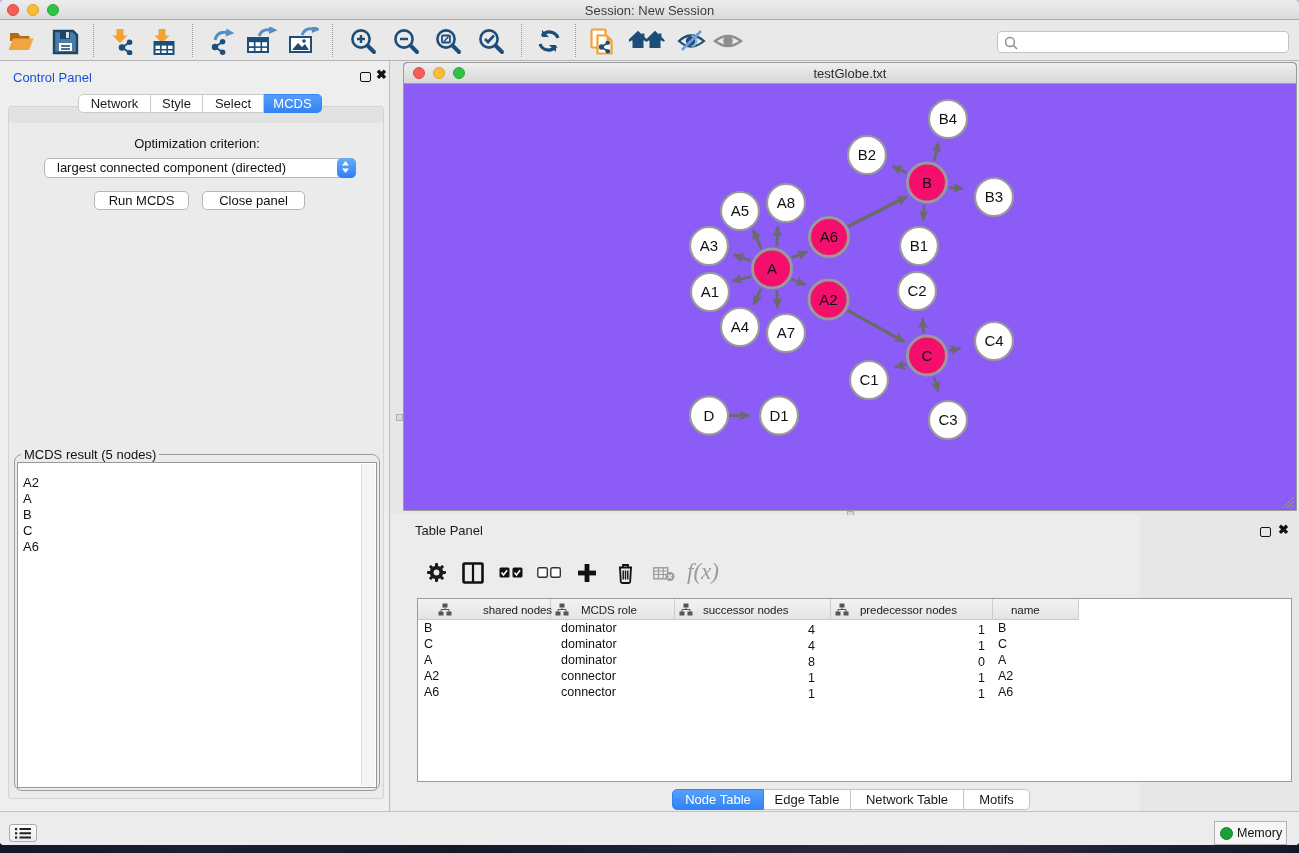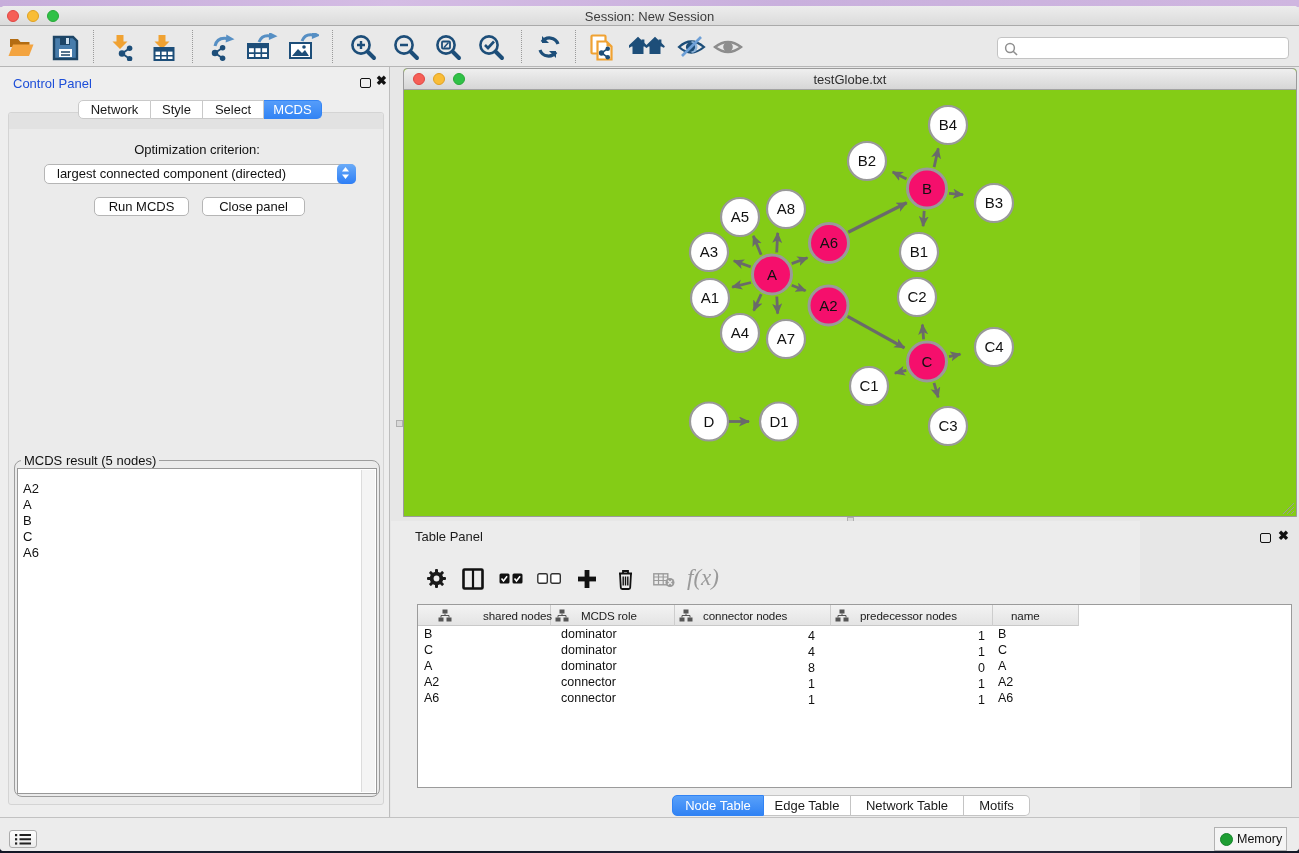--- a/index.html
+++ b/index.html
@@ -1,18 +1,18 @@
 <!DOCTYPE html>
 <html><head><meta charset="utf-8">
 <style>
 *{margin:0;padding:0;box-sizing:border-box}
 html,body{width:1299px;height:853px;overflow:hidden;font-family:"Liberation Sans",sans-serif;background:#e8e8e8}
 #wall-top{position:absolute;left:0;top:0;width:1299px;height:7px;background:linear-gradient(90deg,#c7aedb,#d4bce4 30%,#c9b0dd 60%,#cfb6e0)}
 #wall-bot{position:absolute;left:0;top:843px;width:1299px;height:10px;background:linear-gradient(90deg,#131726,#1a2030 15%,#141926 35%,#232338 55%,#2e2a3c 75%,#1a1e30 90%,#141826)}
-#win{position:absolute;left:0;top:6px;width:1299px;height:845px;background:#e8e8e8;border-radius:5px 5px 4px 4px;overflow:hidden}
+#win{position:absolute;left:0;top:0;width:1299px;height:845px;background:#e8e8e8;border-radius:5px 5px 4px 4px;overflow:hidden}
 #titlebar{position:absolute;left:0;top:0;width:1299px;height:20px;background:linear-gradient(#ededed,#dbdbdb);border-bottom:1px solid #aaa}
 .tl{position:absolute;width:12px;height:12px;border-radius:50%}
 #title-text{position:absolute;top:3px;width:100%;text-align:center;font-size:13px;color:#3c3c3c}
 #toolbar{position:absolute;left:0;top:20px;width:1299px;height:41px;background:#e9e9e9;border-bottom:1px solid #b6b6b6}
 .tsep{position:absolute;top:4px;height:33px;width:0;border-left:1px dotted #9a9a9a}
 .ticon{position:absolute;top:7px}
 #searchbox{position:absolute;left:997px;top:11px;width:292px;height:22px;background:#fff;border:1px solid #c3c3c3;border-radius:4px}
 #mdi{position:absolute;left:0;top:61px;width:1299px;height:750px;background:#e7e7e7}
 #cpanel{position:absolute;left:0;top:61px;width:390px;height:750px;background:#eee;border-right:1px solid #bdbdbd}
 #cpanel-title{position:absolute;left:13px;top:9px;font-size:13px;color:#1d4ed8}
@@ -27,21 +27,21 @@
 #cp-box::before{content:"";position:absolute;left:0;top:0;width:100%;height:16px;background:#e2e2e2;border-radius:3px 3px 0 0}
 #opt-label{position:absolute;left:0;top:29px;width:376px;text-align:center;font-size:13px;color:#111}
 #dropdown{position:absolute;left:35px;top:51px;width:312px;height:20px;background:#fff;border:1px solid #b5b5b5;border-radius:5px;font-size:13px;color:#111;line-height:18px;text-align:left;padding-left:12px}
 #dd-cap{position:absolute;right:-1px;top:-1px;width:19px;height:20px;border-radius:5px;background:linear-gradient(#6aabf8,#2d7ef6)}
 .cbtn{position:absolute;height:19px;background:#fff;border:1px solid #b5b5b5;border-radius:5px;font-size:13px;color:#111;display:flex;align-items:center;justify-content:center}
 #fieldset{position:absolute;left:14px;top:393px;z-index:2;width:366px;height:337px;border:1px solid #9d9d9d;border-radius:8px}
 #fs-legend{position:absolute;left:6px;top:-8px;background:#ebebeb;padding:0 3px;font-size:13px;color:#111}
 #fs-list{position:absolute;left:2px;top:7px;width:360px;height:326px;background:#fff;border:1px solid #989898}
 #fs-scroll{position:absolute;right:1px;top:1px;width:14px;height:322px;background:#f4f4f4;border-left:1px solid #dcdcdc}
 .li{position:absolute;left:5px;font-size:13px;color:#111}
-#netwin{position:absolute;left:403px;top:62px;width:894px;height:449px;background:#84cc16;border:1px solid #9b9b9b;border-radius:4px 4px 0 0}
+#netwin{position:absolute;left:403px;top:62px;width:894px;height:449px;background:#8b5cf6;border:1px solid #9b9b9b;border-radius:4px 4px 0 0}
 #nw-title{position:absolute;left:0;top:0;width:892px;height:21px;background:linear-gradient(#efefef,#d6d6d6);border-bottom:1px solid #a2a2a2;border-radius:4px 4px 0 0}
 #nw-text{position:absolute;top:3px;width:100%;text-align:center;font-size:13px;color:#2e2e2e}
 #tpanel{position:absolute;left:391px;top:515px;width:749px;height:296px;background:#ececec}
 #tp-title{position:absolute;left:24px;top:8px;font-size:13px;color:#1c1c1c}
 .tpi{position:absolute}
 #ttable{position:absolute;left:26px;top:83px;width:875px;height:184px;background:#fff;border:1px solid #9b9b9b}
 #thead{position:absolute;left:0;top:0;width:660px;height:21px;background:linear-gradient(#f3f3f3,#e4e4e4);border-bottom:1px solid #c9c9c9}
 .hsep{position:absolute;top:0;height:21px;width:0;border-left:1px solid #cdcdcd}
 .hlabel{position:absolute;top:4px;font-size:11.6px;color:#1c1c1c;letter-spacing:-0.1px}
 .cell{position:absolute;font-size:12.5px;color:#111;white-space:nowrap}
@@ -392,21 +392,21 @@
             <path d="M7,4.5 v2 M3,8.5 v-2 h8 v2" stroke="#555" stroke-width="1" fill="none"></path>
           </svg>
           <svg class="hlabel" style="left:417px;top:4px" width="14" height="13" viewBox="0 0 14 13">
             <rect x="4.5" y="0.5" width="5" height="4" fill="#555"></rect>
             <rect x="0.5" y="8.5" width="5" height="4" fill="#555"></rect>
             <rect x="8.5" y="8.5" width="5" height="4" fill="#555"></rect>
             <path d="M7,4.5 v2 M3,8.5 v-2 h8 v2" stroke="#555" stroke-width="1" fill="none"></path>
           </svg>
           <div class="hlabel" style="left:65px">shared nodes</div>
           <div class="hlabel" style="left:163px">MCDS role</div>
-          <div class="hlabel" style="left:285px">connector nodes</div>
+          <div class="hlabel" style="left:285px">successor nodes</div>
           <div class="hlabel" style="left:442px">predecessor nodes</div>
           <div class="hlabel" style="left:593px">name</div>
         </div>
 <div class="cell" style="left:6px;top:22px">B</div>
         <div class="cell" style="left:143px;top:22px">dominator</div>
         <div class="cell num" style="left:337px;top:24px;width:60px">4</div>
         <div class="cell num" style="left:507px;top:24px;width:60px">1</div>
         <div class="cell" style="left:580px;top:22px">B</div>
         <div class="cell" style="left:6px;top:38px">C</div>
         <div class="cell" style="left:143px;top:38px">dominator</div>

